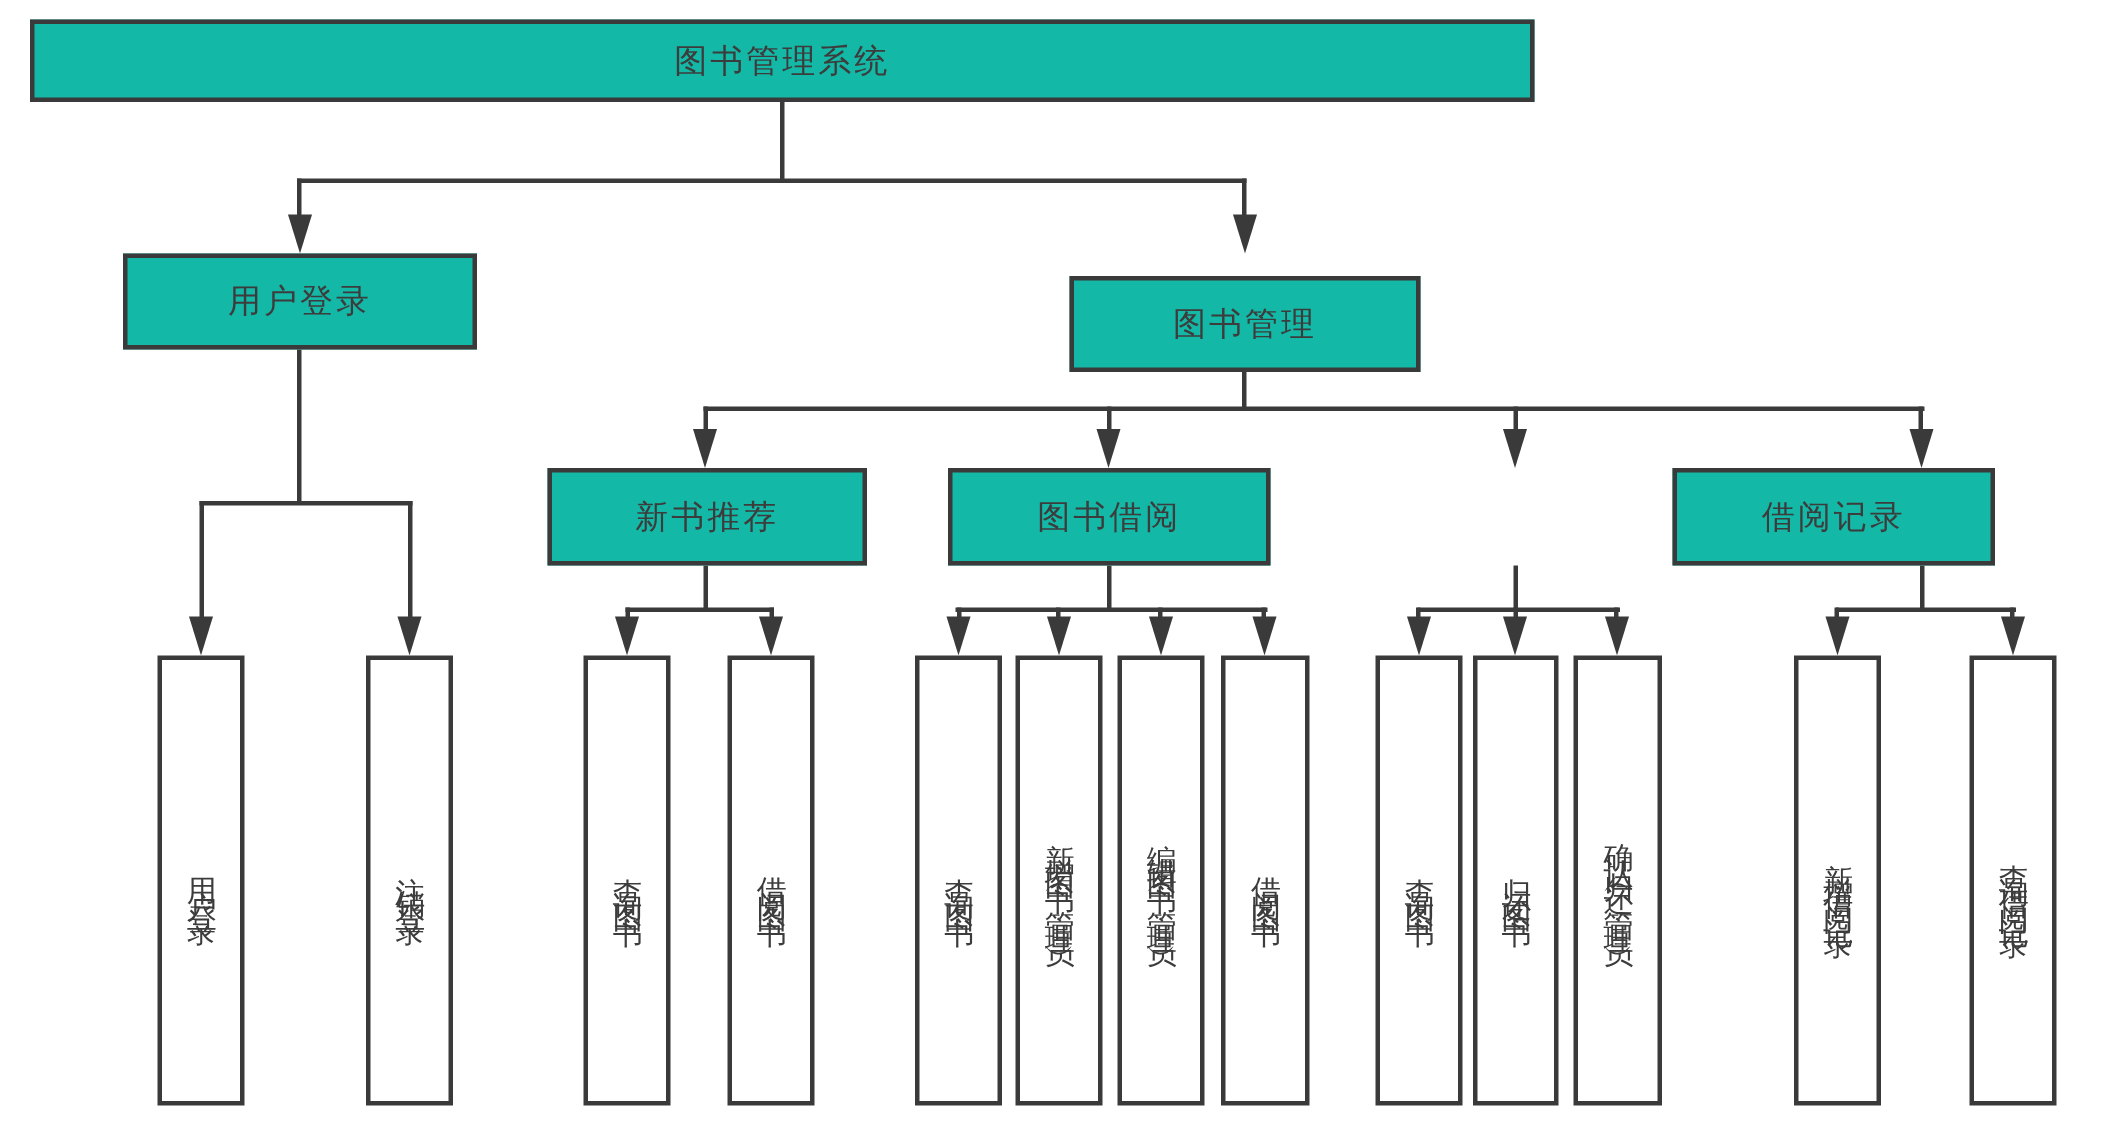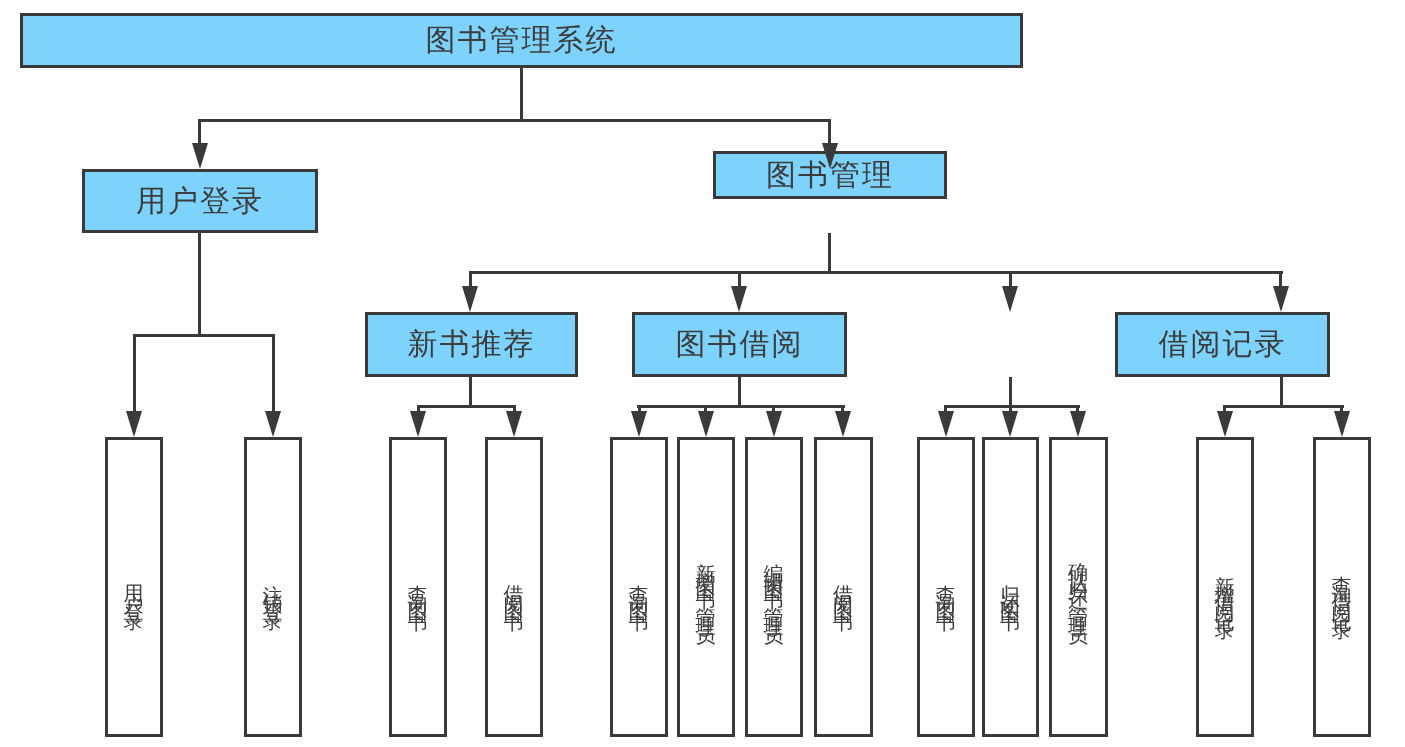--- a/index.html
+++ b/index.html
@@ -8,23 +8,23 @@
     --wm:#9c9c9c;
     --bg:#ffffff;
   }
   html,body{margin:0;padding:0;}
   body{background:#fff;}
   .stage{
     position:relative;width:1405px;height:747px;background:var(--bg);
     overflow:hidden;font-family:"Liberation Sans",sans-serif;color:var(--text);
   }
   .node{
-    position:absolute;background:#7dd3fc;border:3px solid var(--line);
+    position:absolute;background:#14b8a6;border:3px solid var(--line);
     box-sizing:border-box;display:flex;align-items:center;justify-content:center;
-    font-size:30px;letter-spacing:2px;color:var(--text);z-index:2;white-space:nowrap;
+    font-size:22px;letter-spacing:2px;color:var(--text);z-index:2;white-space:nowrap;
   }
   .vnode{
     position:absolute;background:#fff;border:3px solid var(--line);
     box-sizing:border-box;display:flex;align-items:center;justify-content:center;
     font-size:20px;color:var(--text);z-index:2;
   }
   .vnode .vtext{
     writing-mode:vertical-rl;text-orientation:mixed;
     letter-spacing:9px;line-height:1;
   }
@@ -47,21 +47,21 @@
   <div class="node" style="left:20px;top:13px;width:1003px;height:55px;">图书管理系统</div>
 
   <div class="line" style="left:520px;top:68px;width:3px;height:53px;"></div>
   <div class="line" style="left:198px;top:119px;width:633px;height:3px;"></div>
   <div class="line" style="left:198px;top:119px;width:3px;height:28px;"></div>
   <div class="line" style="left:828px;top:119px;width:3px;height:28px;"></div>
   <div class="arrow" style="left:192px;top:143px;"></div>
   <div class="arrow" style="left:822px;top:143px;"></div>
 
   <div class="node" style="left:82px;top:169px;width:236px;height:64px;">用户登录</div>
-  <div class="node" style="left:713px;top:151px;width:234px;height:48px;">图书管理</div>
+  <div class="node" style="left:713px;top:184px;width:234px;height:64px;">图书管理</div>
 
   <div class="line" style="left:198px;top:233px;width:3px;height:103px;"></div>
   <div class="line" style="left:133px;top:334px;width:142px;height:3px;"></div>
   <div class="line" style="left:133px;top:334px;width:3px;height:78px;"></div>
   <div class="line" style="left:272px;top:334px;width:3px;height:78px;"></div>
   <div class="arrow" style="left:126px;top:411px;"></div>
   <div class="arrow" style="left:265px;top:411px;"></div>
 
   <div class="line" style="left:828px;top:233px;width:3px;height:41px;"></div>
   <div class="line" style="left:469px;top:271px;width:814px;height:3px;"></div>

